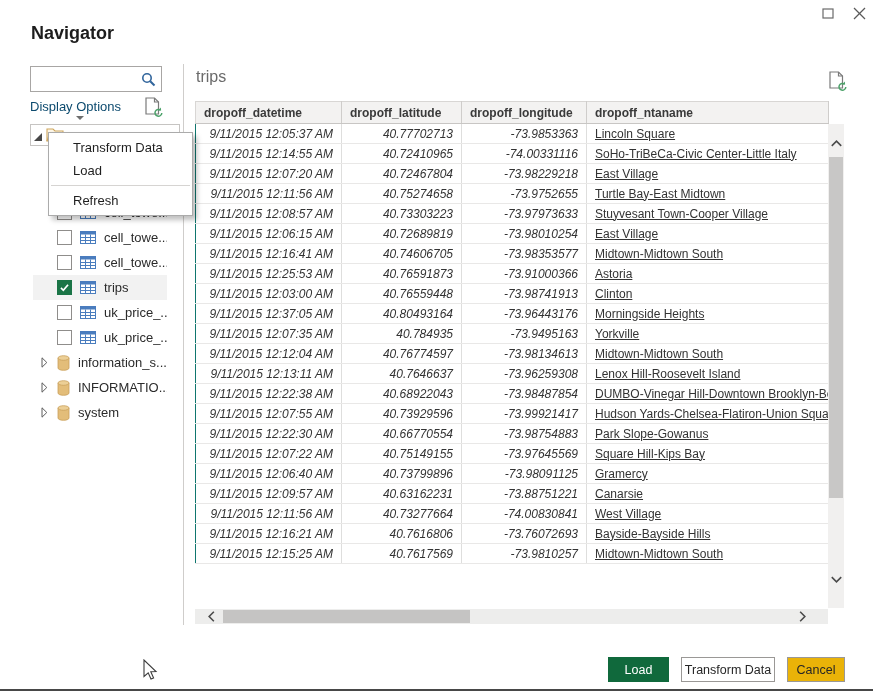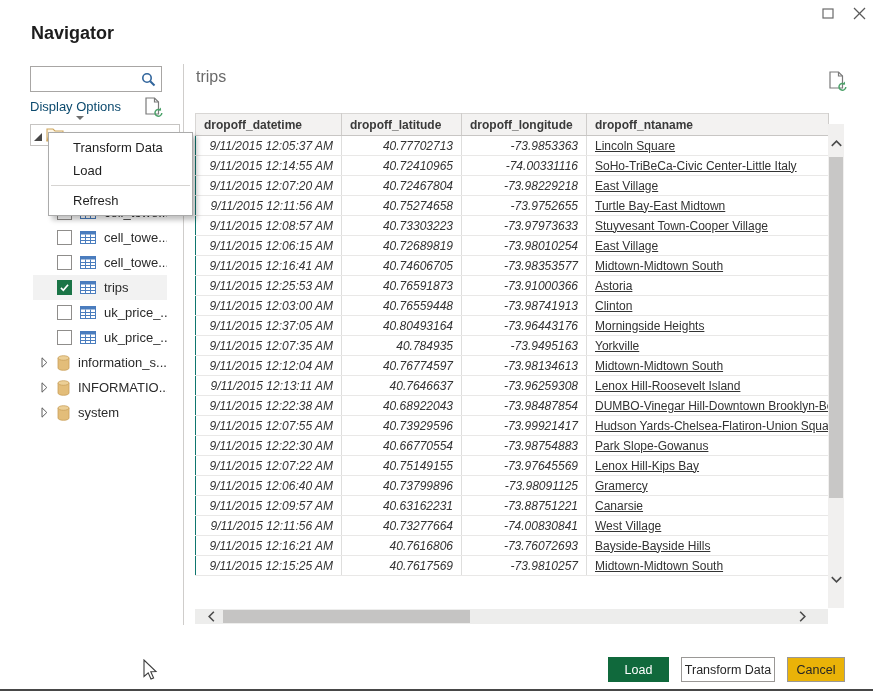--- a/index.html
+++ b/index.html
@@ -38,21 +38,21 @@
   .chev{margin-right:9px;flex:0 0 auto;}
   .lbl{white-space:nowrap;overflow:hidden;}
   .vdivider{position:absolute;left:183px;top:64px;width:1px;height:561px;background:#cfcdcb;}
   
   .ctx-menu{position:absolute;left:48px;top:132px;width:145px;background:#fff;border:1px solid #ababab;box-sizing:border-box;padding:3px 0;z-index:50;box-shadow:4px 4px 5px rgba(0,0,0,0.25);}
   .menu-item{height:23px;line-height:23px;padding-left:24px;font-size:13px;color:#1f1f1f;cursor:default;}
   .menu-sep{border-top:1px solid #d6d4d2;margin:3px 2px;}
   
   .prev-title{position:absolute;left:196px;top:68px;margin:0;font-size:16px;font-weight:400;color:#6a6a6a;}
   .table-wrap{position:absolute;left:195px;top:101px;width:650px;}
-  table{border-collapse:collapse;table-layout:fixed;width:633px;font-size:12px;margin-top:12px;}
+  table{border-collapse:collapse;table-layout:fixed;width:633px;font-size:12px;}
   thead th{height:22px;background:var(--header-bg);text-align:left;padding:0 8px;font-weight:700;color:#3a3a3a;border-top:1px solid #d8d6d4;border-right:1px solid #cfcdcb;border-bottom:1px solid #c8c6c4;white-space:nowrap;overflow:hidden;box-sizing:border-box;}
   thead th:first-child{border-left:1px solid #d8d6d4;}
   tbody td{height:20px;padding:0 8px;border-right:1px solid #dededd;border-bottom:1px solid #e9e8e7;color:#333;white-space:nowrap;overflow:hidden;box-sizing:border-box;}
   tbody td:first-child{border-left:1px solid #0f766e;}
   td.num{text-align:right;font-style:italic;}
   td.txt{text-align:left;font-style:normal;text-decoration:underline;}
   
   .vscroll{position:absolute;left:633px;top:23px;width:16px;height:484px;background:#f1f0ef;}
   .vscroll .arrow{position:absolute;left:1px;width:14px;height:14px;display:flex;align-items:center;justify-content:center;}
   .vscroll .up{top:12px;}
@@ -392,21 +392,21 @@
         <tr>
           <td class="num">9/11/2015 12:22:30 AM</td>
           <td class="num">40.66770554</td>
           <td class="num">-73.98754883</td>
           <td class="txt">Park Slope-Gowanus</td>
         </tr>
         <tr>
           <td class="num">9/11/2015 12:07:22 AM</td>
           <td class="num">40.75149155</td>
           <td class="num">-73.97645569</td>
-          <td class="txt">Lenox Hill-Kips Bay</td>
+          <td class="txt">Square Hill-Kips Bay</td>
         </tr>
         <tr>
           <td class="num">9/11/2015 12:06:40 AM</td>
           <td class="num">40.73799896</td>
           <td class="num">-73.98091125</td>
           <td class="txt">Gramercy</td>
         </tr>
         <tr>
           <td class="num">9/11/2015 12:09:57 AM</td>
           <td class="num">40.63162231</td>

